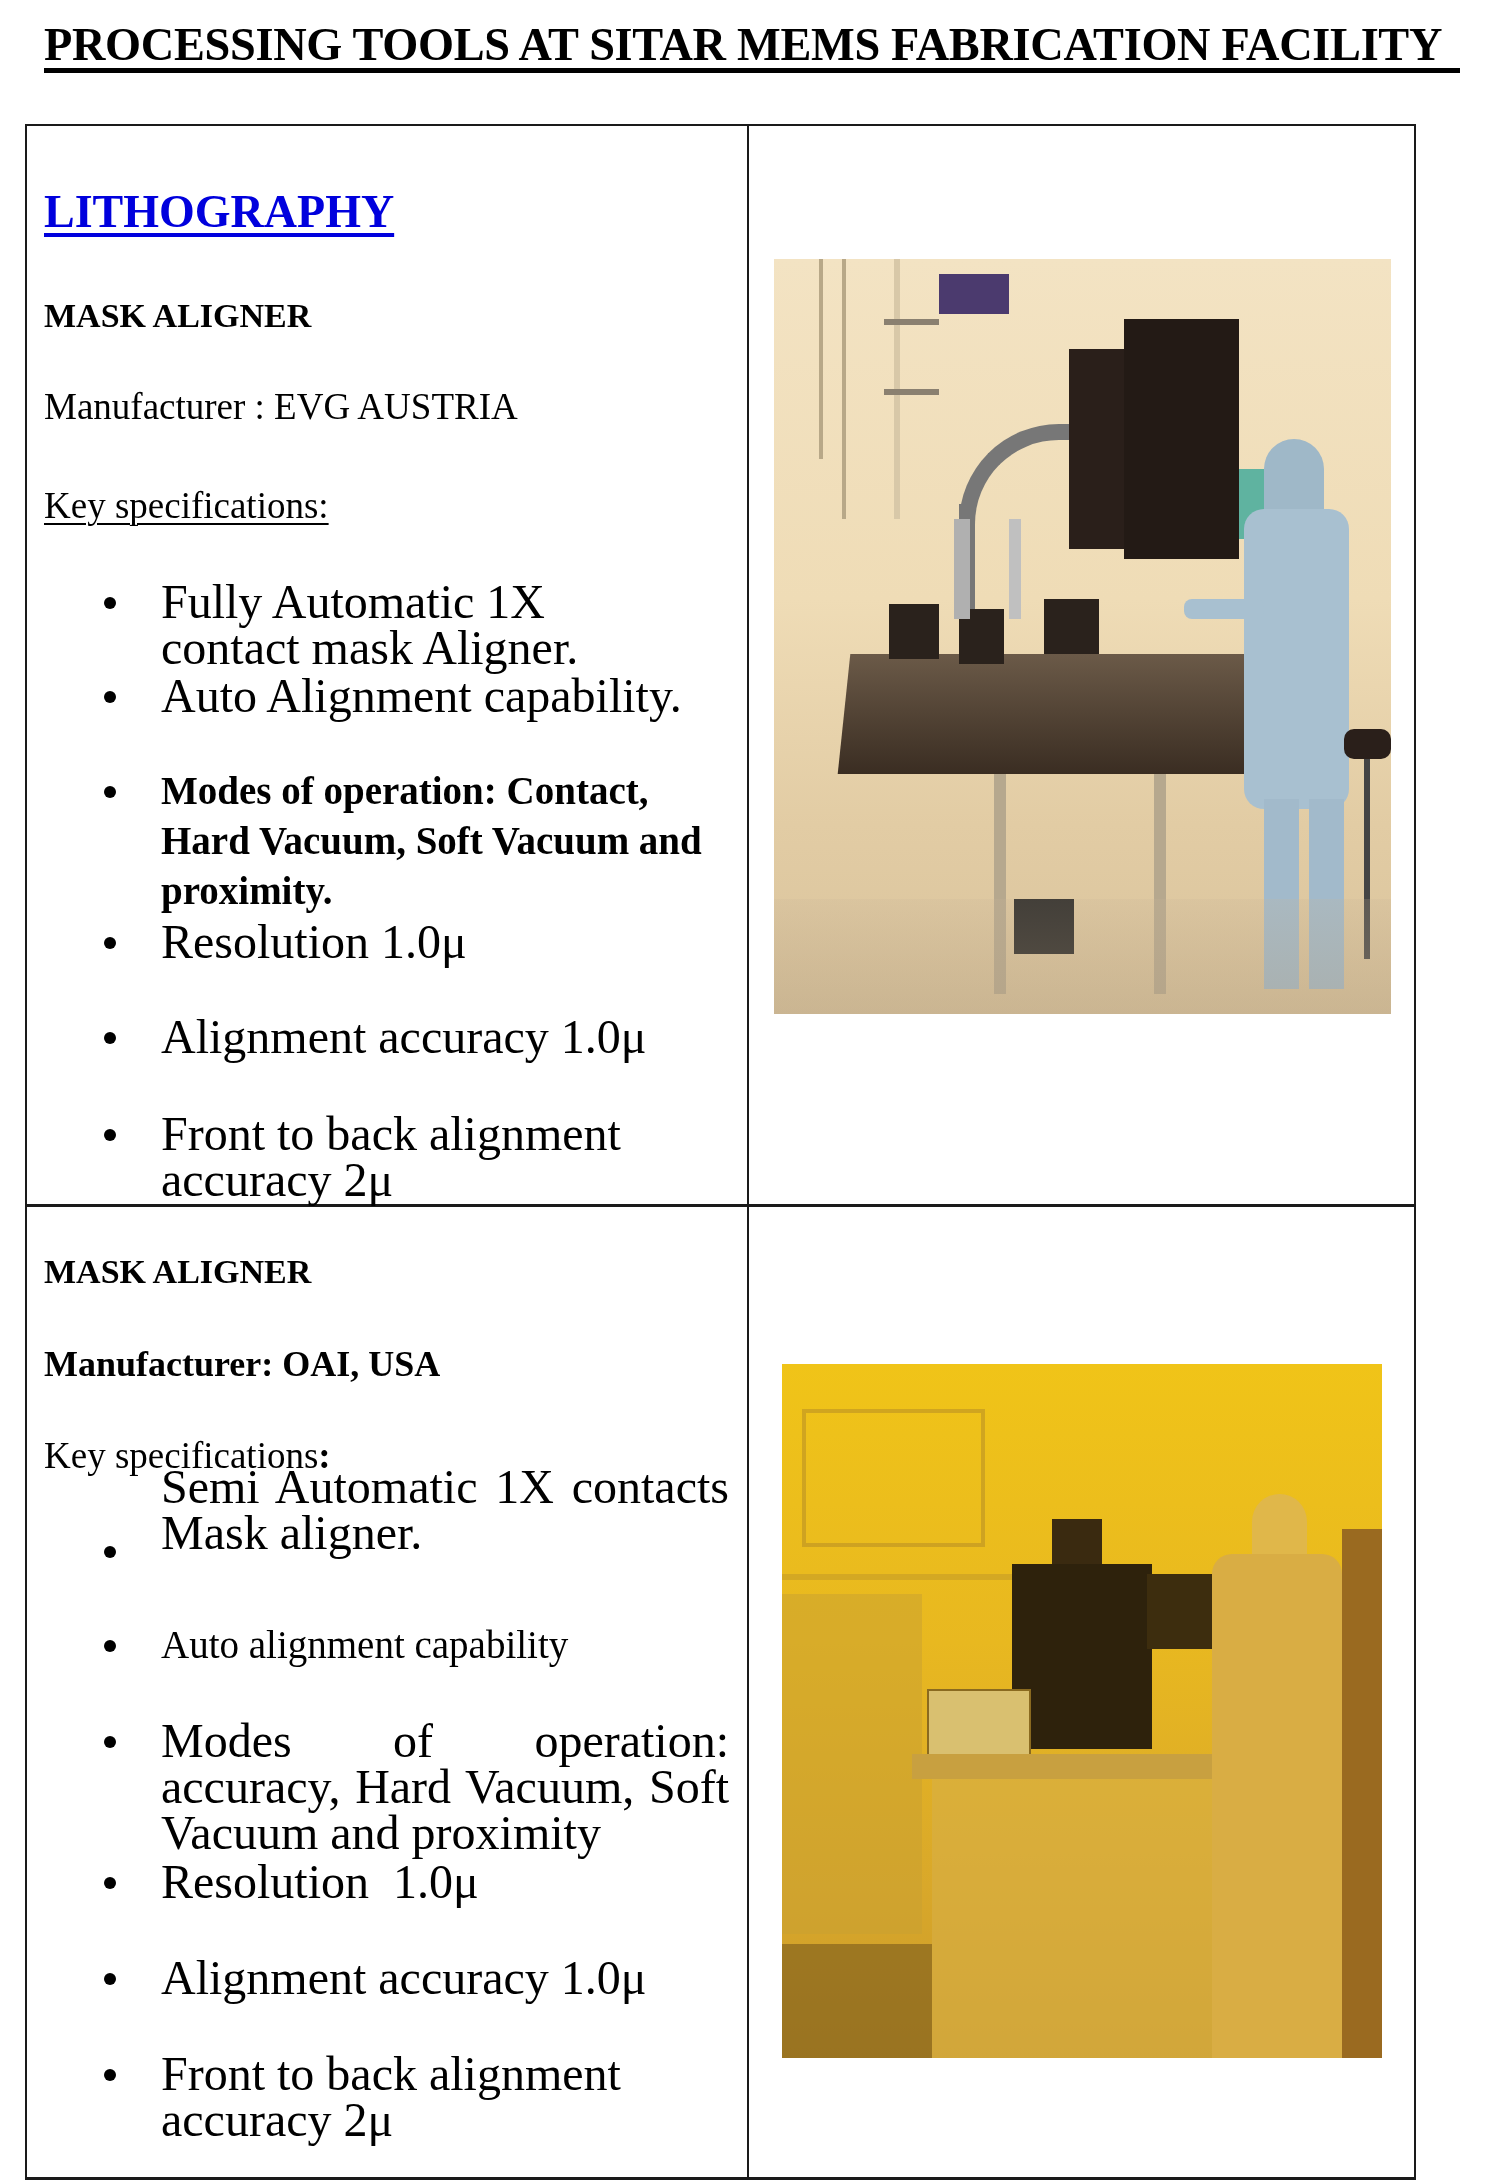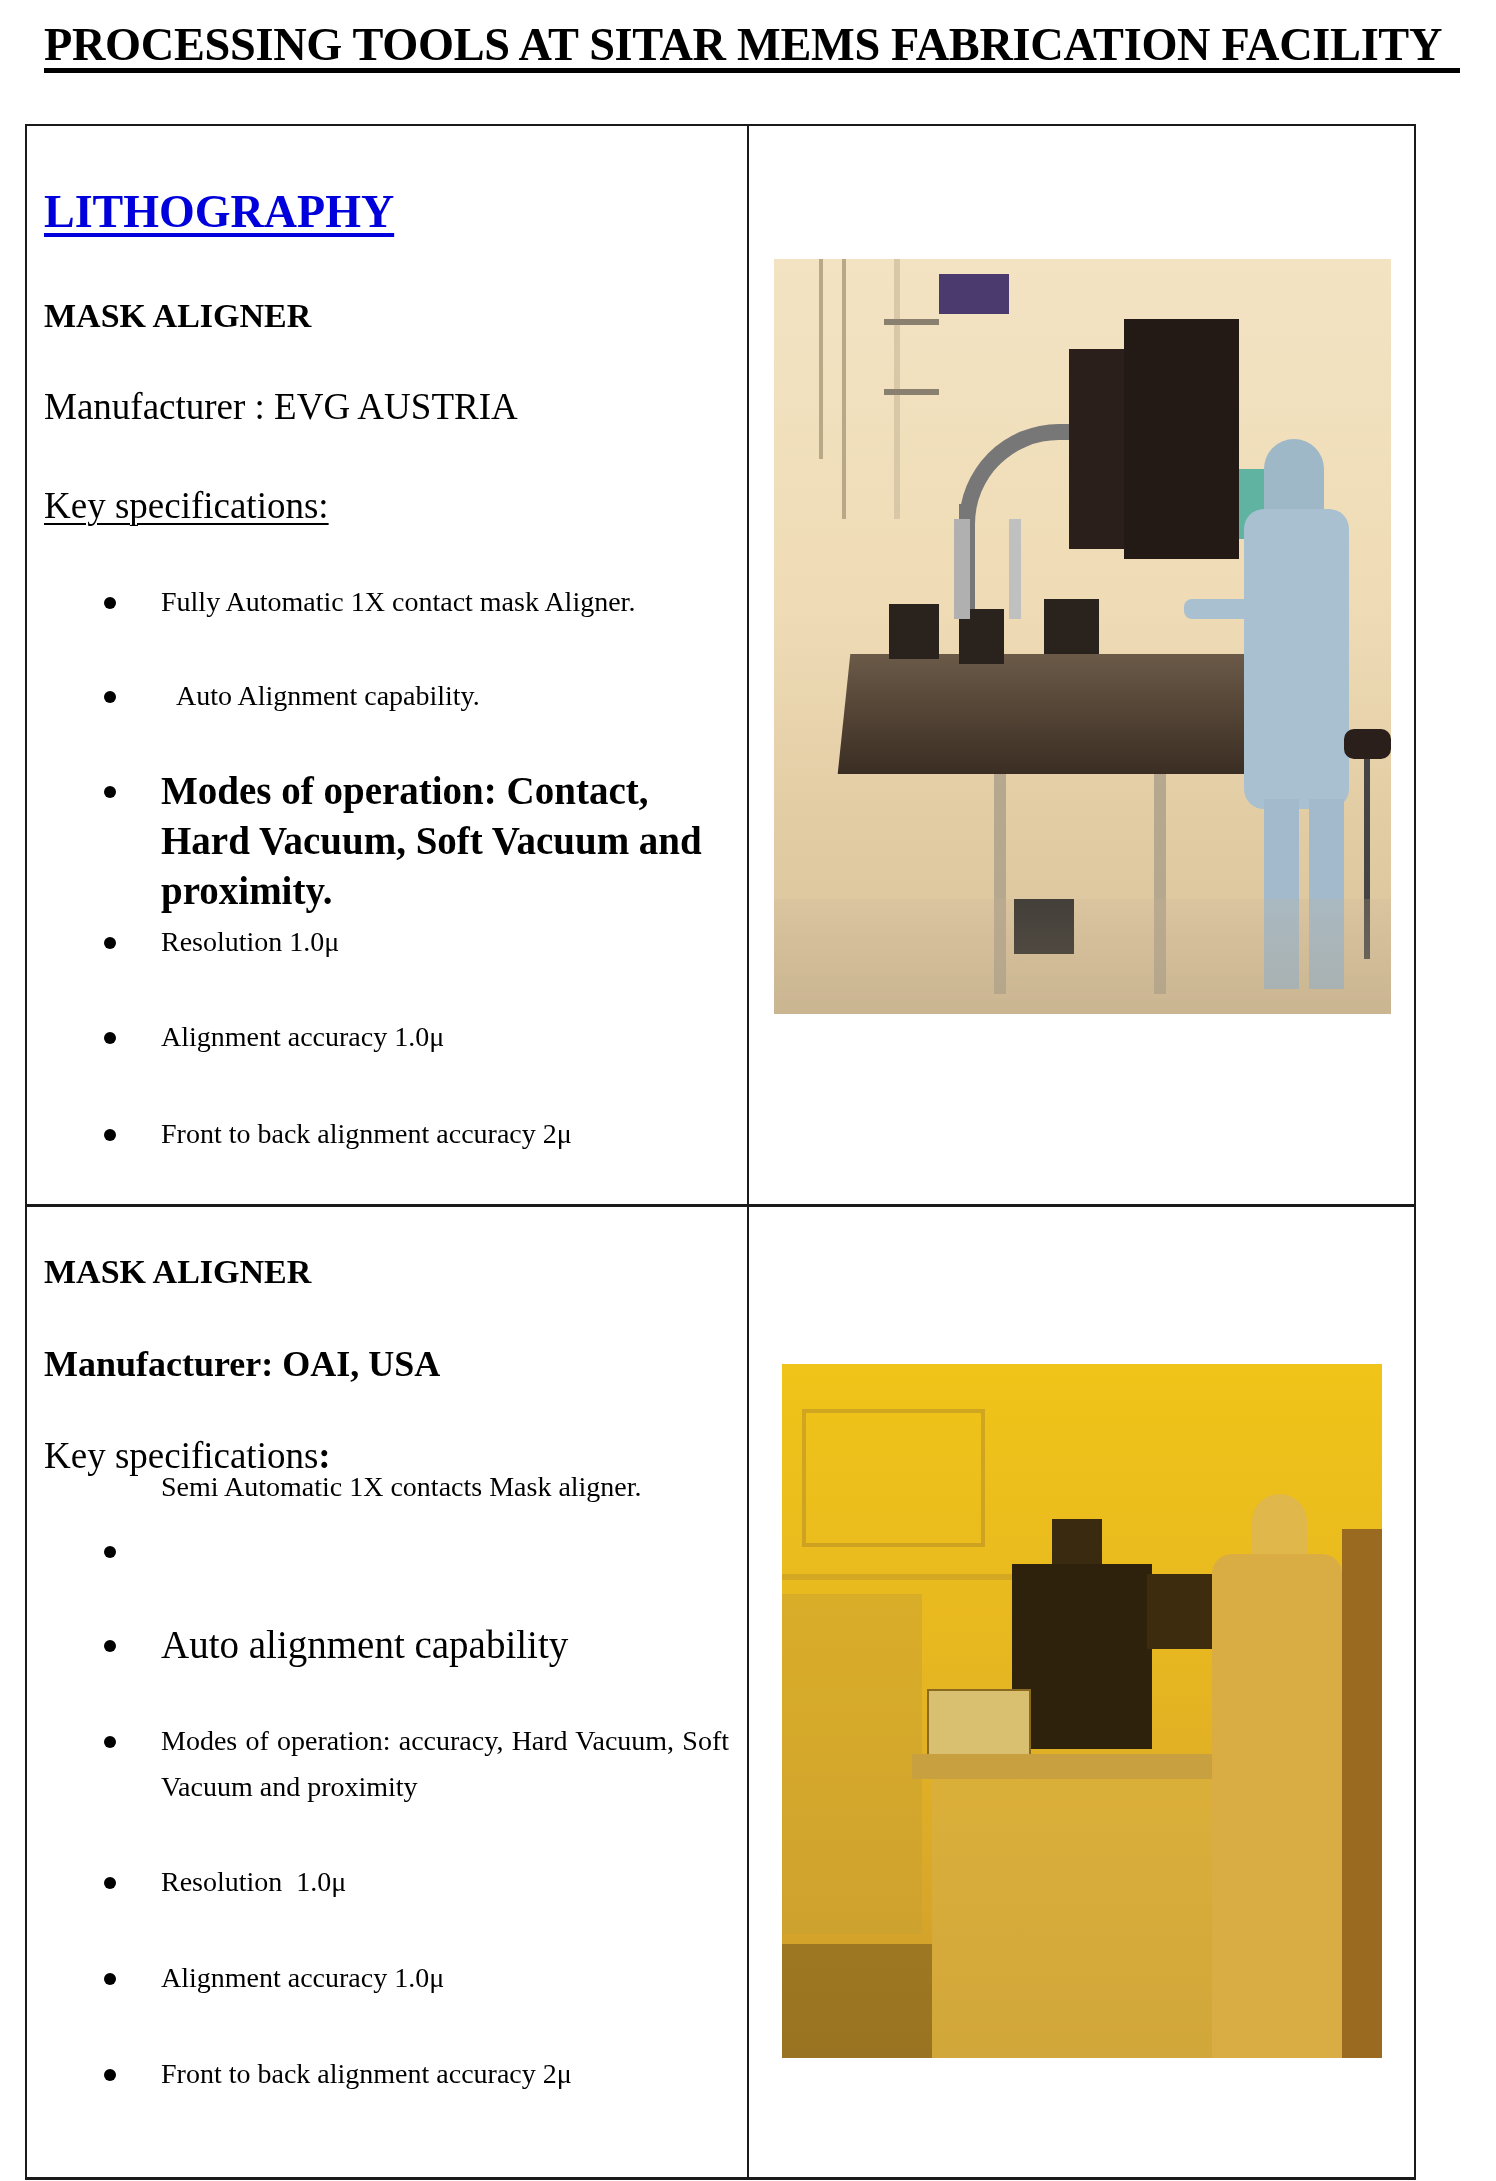--- a/index.html
+++ b/index.html
@@ -10,21 +10,21 @@
                 transform:scaleX(0.985); transform-origin:left top; line-height:56px; }
   #title-underline { left:44px; top:68px; width:1416px; height:5px; background:#000; }
   .tbl-line { position:absolute; background:#1a1a1a; }
   .section-heading { font-size:46px; font-weight:bold; color:#0000dd; text-decoration:underline;
                      text-decoration-thickness:4px; text-underline-offset:6px; line-height:52px; }
   .tool-name { font-size:34px; font-weight:bold; line-height:40px; }
   .manu { font-size:37px; line-height:44px; }
   .keyspec { font-size:37px; line-height:44px; }
   .u { text-decoration:underline; text-decoration-thickness:2px; text-underline-offset:5px; }
   .bullet-dot { position:absolute; width:12px; height:12px; border-radius:50%; background:#000; }
-  .btext { position:absolute; font-size:28px; line-height:46px; white-space:normal; }
+  .btext { position:absolute; font-size:48px; line-height:46px; white-space:normal; }
   .btext.lg { font-size:39px; line-height:50px; }
   .justify { text-align:justify; text-align-last:left; }
   .photo { position:absolute; overflow:hidden; }
   
   #photo-1 { left:774px; top:259px; width:617px; height:755px;
     background:linear-gradient(180deg,#f3e3c3 0%,#efdcb6 45%,#e2cca4 75%,#d9c39c 100%); }
   #photo-2 { left:782px; top:1364px; width:600px; height:694px;
     background:linear-gradient(180deg,#f0c418 0%,#e8b820 40%,#d9a82a 75%,#c99a2a 100%); }
   .blk { position:absolute; }
 </style>
@@ -49,21 +49,21 @@
   <div class="abs manu" style="left:44px;top:385px;">Manufacturer : EVG  AUSTRIA</div>
   <div class="abs keyspec u" style="left:44px;top:484px;">Key specifications:</div>
 
   <div>
     <div>
       <span class="bullet-dot" style="left:104px;top:597px;"></span>
       <div class="btext" style="left:161px;top:579px;width:520px;">Fully Automatic 1X contact mask Aligner.</div>
     </div>
     <div>
       <span class="bullet-dot" style="left:104px;top:691px;"></span>
-      <div class="btext" style="left:176px;top:673px;width:560px;">Auto Alignment capability.</div>
+      <div class="btext" style="left:161px;top:673px;width:560px;">Auto Alignment capability.</div>
     </div>
     <div>
       <span class="bullet-dot" style="left:104px;top:786px;"></span>
       <div class="btext lg" style="left:161px;top:766px;width:570px;font-weight:bold;">Modes of operation: Contact, Hard Vacuum, Soft Vacuum and proximity.</div>
     </div>
     <div>
       <span class="bullet-dot" style="left:104px;top:937px;"></span>
       <div class="btext" style="left:161px;top:919px;width:560px;">Resolution 1.0μ</div>
     </div>
     <div>

